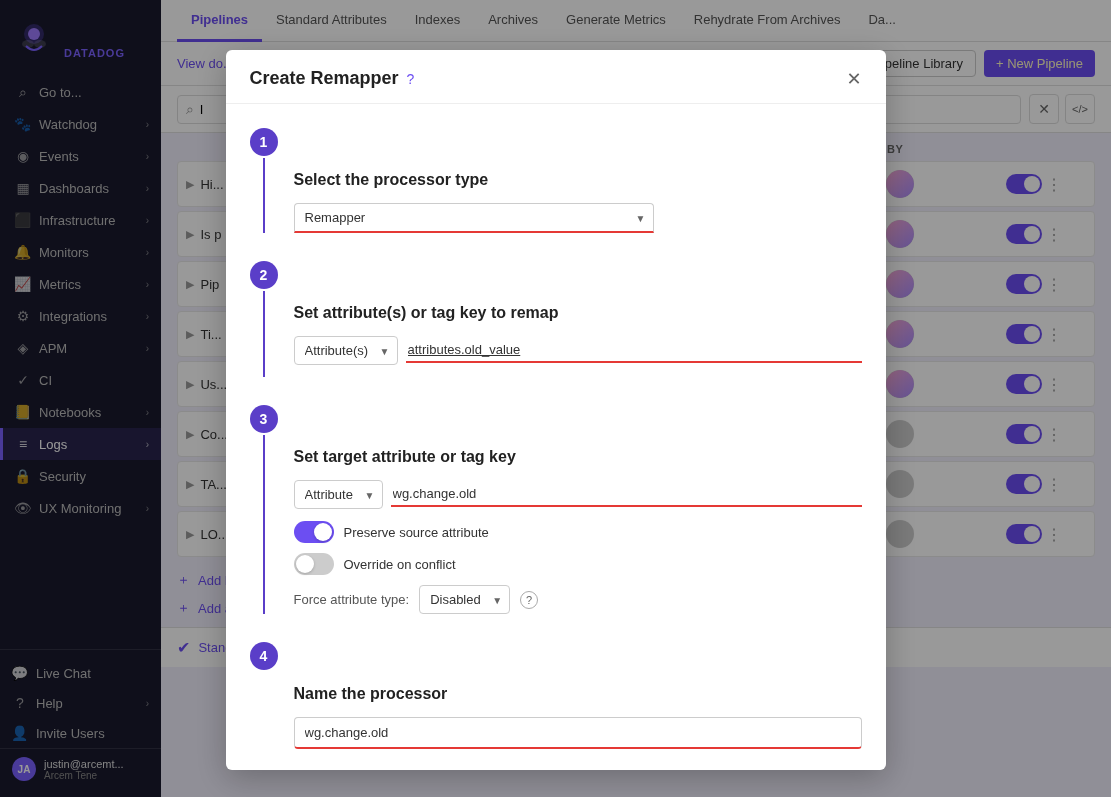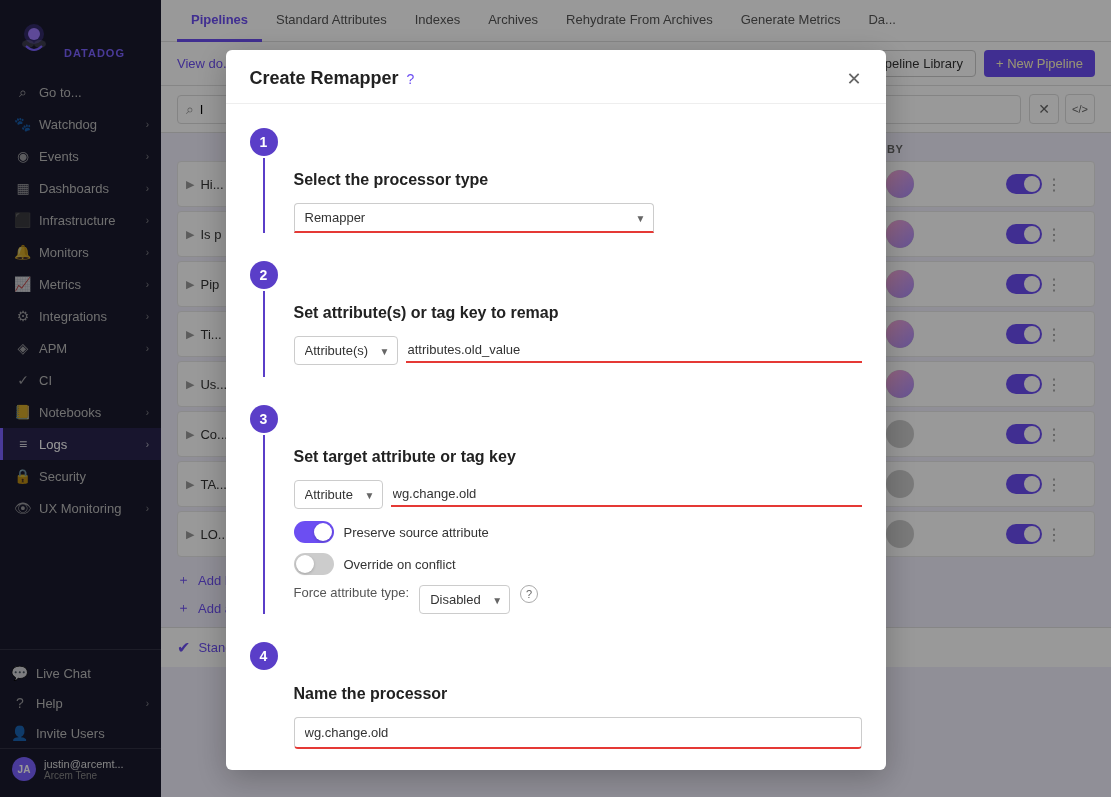--- a/index.html
+++ b/index.html
@@ -429,20 +429,21 @@
       height: 18px;
       background: #fff;
       border-radius: 50%;
       box-shadow: 0 1px 3px rgba(0,0,0,0.2);
     }
     .toggle-label { font-size: 13px; color: #333; }
 
     
     .attr-row {
       display: flex;
+      align-items: center;
       gap: 10px;
       margin-top: 8px;
     }
     .attr-label { font-size: 13px; color: #555; }
     .help-icon {
       width: 18px;
       height: 18px;
       border-radius: 50%;
       border: 1px solid #aaa;
       display: flex;
@@ -618,24 +619,24 @@
     <div class="top-nav-tab">
       <span>Standard Attributes</span>
     </div>
     <div class="top-nav-tab">
       <span>Indexes</span>
     </div>
     <div class="top-nav-tab">
       <span>Archives</span>
     </div>
     <div class="top-nav-tab">
+      <span>Generate Metrics</span>
+    </div>
+    <div class="top-nav-tab">
       <span>Rehydrate From Archives</span>
-    </div>
-    <div class="top-nav-tab">
-      <span>Generate Metrics</span>
     </div>
     <div class="top-nav-tab">
       <span>Da...</span>
     </div>
   </div>
 
   <div class="subheader">
     <span class="subheader-link">View do...</span>
     <div class="subheader-right">
       <button class="btn-outline">Pipeline Library</button>
@@ -824,21 +825,21 @@
         <div class="step-content">
           <div class="step-title">Set attribute(s) or tag key to remap</div>
           <div class="form-row">
             <div class="select-wrap">
               <select class="styled-select">
                 <option>Attribute(s)</option>
                 <option>Tag Key</option>
               </select>
               <span class="select-arrow">▼</span>
             </div>
-            <input class="text-input underline" type="text" value="attributes.old_value" style="flex: 1 1 0%; min-width: 200px;">
+            <input class="text-input underline" type="text" value="attributes.old_value" style="flex: 1 1 0%; min-width: 200px; text-decoration: underline;">
           </div>
         </div>
       </div>
 
       <div class="step-block">
         <div class="step-line-wrap">
           <div class="step-badge">
             <span>3</span>
           </div>
           <div class="step-connector"></div>

